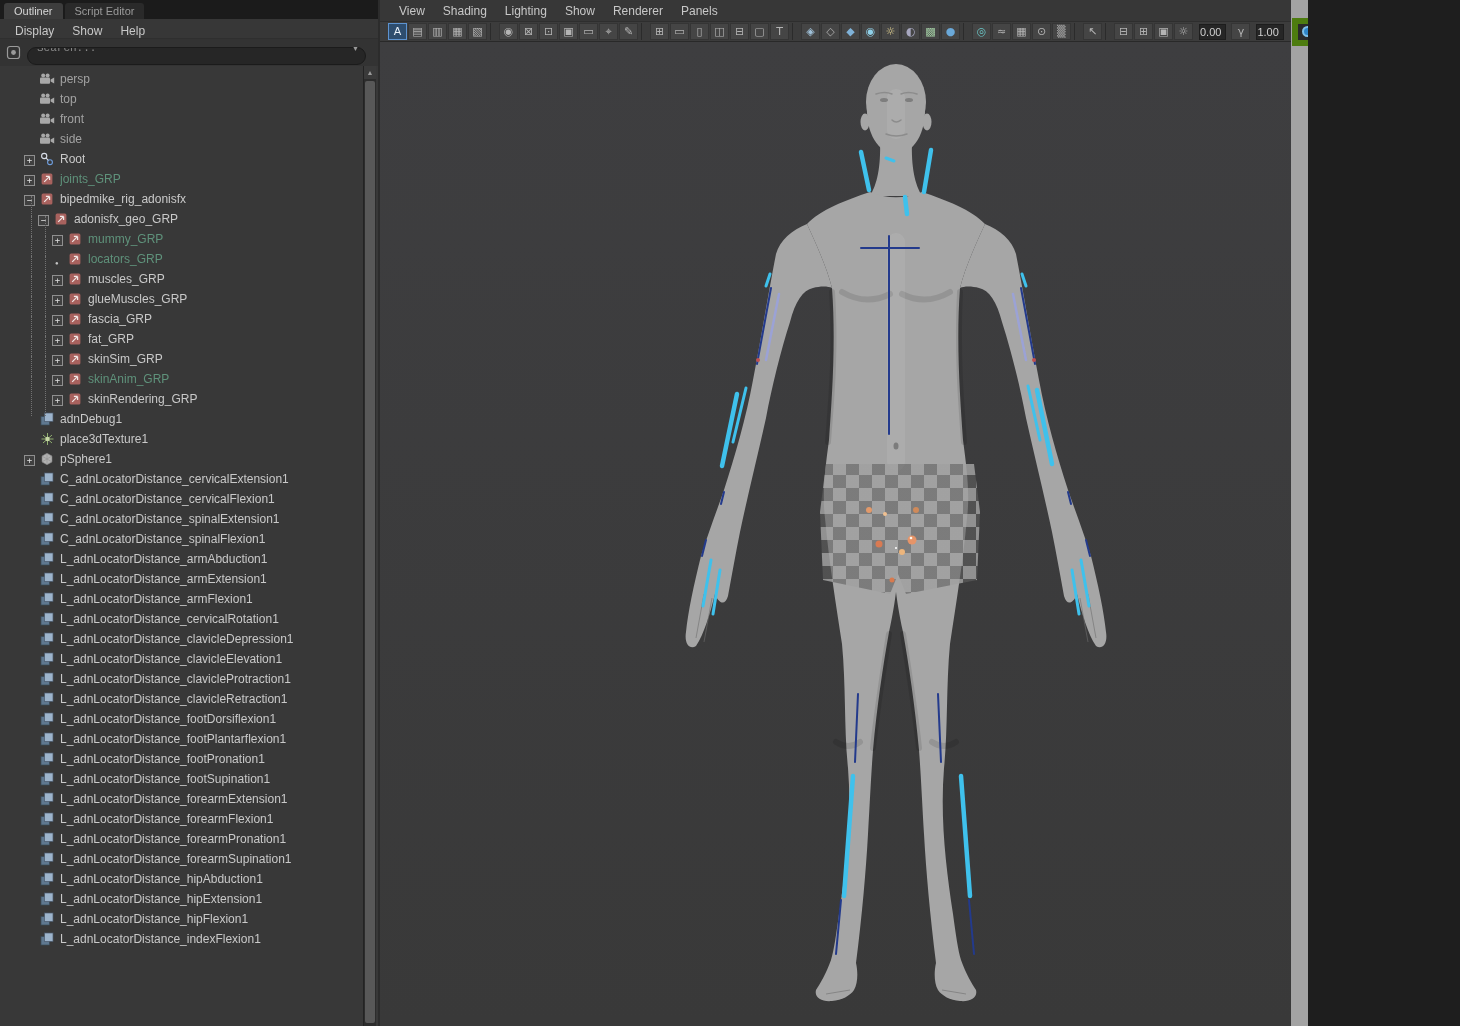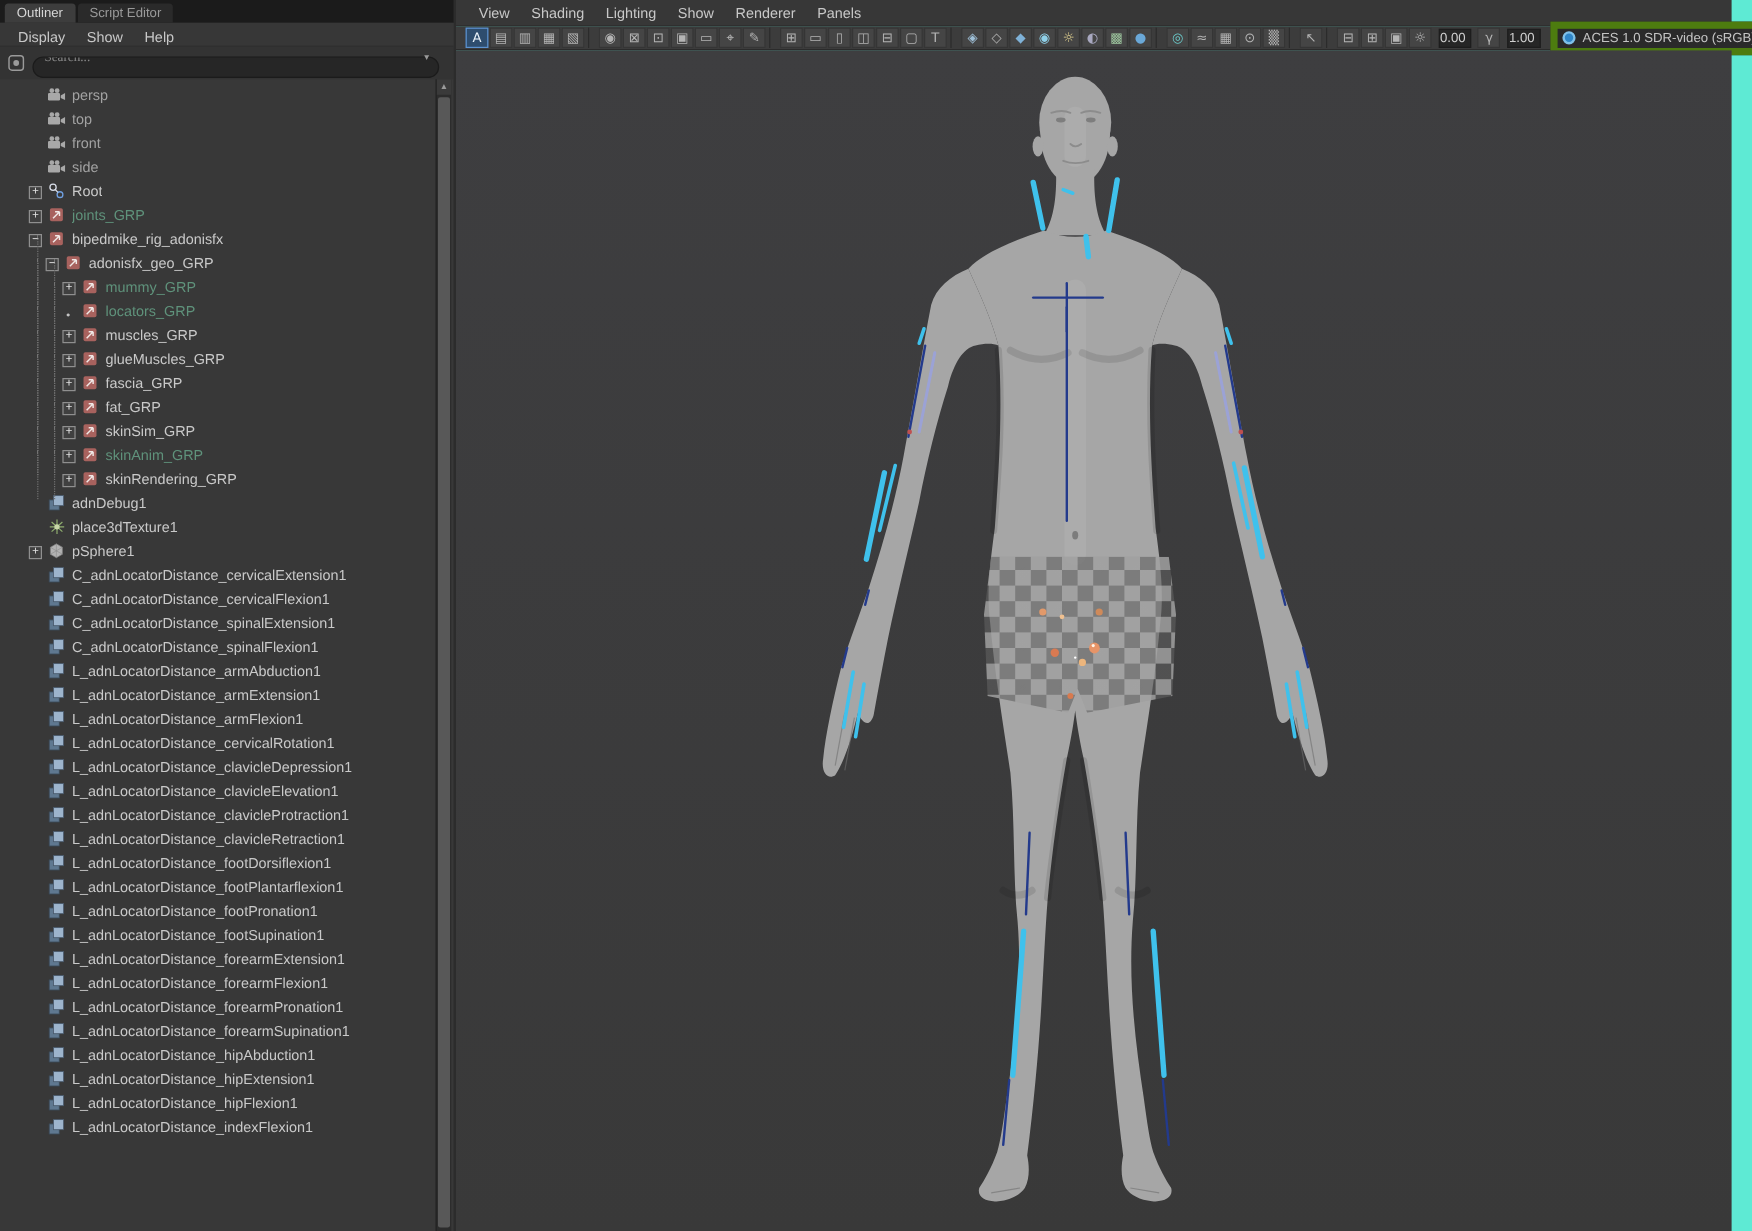--- a/index.html
+++ b/index.html
@@ -1,34 +1,34 @@
 <!DOCTYPE html>
 <html><head>
 <meta charset="utf-8">
 <style>
   html,body{margin:0;padding:0;background:#1e1e1e}
-  .app{position:relative;width:1460px;height:1026px;overflow:hidden;background:#5eead4;
+  .app{position:relative;width:1308px;height:1026px;overflow:hidden;background:#a3a3a3;
        font-family:"Liberation Sans","DejaVu Sans",sans-serif;font-size:12px;color:#c8c8c8}
 
   
   .outliner{position:absolute;left:0;top:0;width:380px;height:100%;background:#383838;
             border-right:2px solid #2c2c2c;box-sizing:border-box}
   .win-tabs{height:19px;background:#1b1b1b;display:flex;align-items:flex-end;padding-left:4px;gap:2px}
   .win-tab{padding:2px 10px;font-size:11px;border-radius:3px 3px 0 0;white-space:nowrap}
   .win-tab.active{background:#3d3d3d;color:#d6d6d6}
   .win-tab.inactive{background:#2a2a2a;color:#9a9a9a}
   .ol-menubar{height:20px;background:#373737;display:flex;align-items:flex-end;padding-left:6px;
               border-bottom:1px solid #2f2f2f;box-sizing:border-box}
   .menu-item{padding:0 9px;font-size:12px;color:#c8c8c8;white-space:nowrap}
   .ol-searchrow{height:27px;display:flex;align-items:center;background:#333333;padding:0 12px 0 5px;gap:6px;box-sizing:border-box}
   .filter-ic{width:16px;height:16px;display:flex;align-items:center;justify-content:center}
   .ol-search{flex:1;position:relative}
   .ol-search input{width:100%;height:18px;background:#262626;border:1px solid #1b1b1b;border-radius:9px;
                    color:#c0c0c0;font-size:11px;padding:0 18px 16px 9px;box-sizing:border-box;outline:none;
-                   font-family:Liberation Serif, serif}
+                   font-family:Liberation Mono, monospace}
   .ol-search input::placeholder{color:#8a8a8a}
   .ol-search .chev{position:absolute;right:7px;top:5px;font-size:7px;color:#9a9a9a;line-height:8px}
   .ol-tree{position:absolute;top:66px;bottom:0;left:0;right:16px;overflow:hidden}
   .ol-row{display:flex;align-items:flex-end;height:20px;padding-left:24px;white-space:nowrap}
   .ind{width:14px;min-width:14px;height:20px;position:relative}
   .ind.guide::before{content:'';position:absolute;left:7px;top:-10px;bottom:-10px;border-left:1px dotted #737373}
   .exp{width:11px;min-width:11px;height:11px;border:1px solid #8f8f8f;background:#404040;color:#e0e0e0;
        font:9px/9px "DejaVu Sans Mono",monospace;text-align:center;margin-right:3px;box-sizing:border-box}
   .exps{width:14px;min-width:14px}
   .expd{width:14px;min-width:14px;color:#c4c4c4;font-size:6px;padding-left:3px;box-sizing:border-box}

